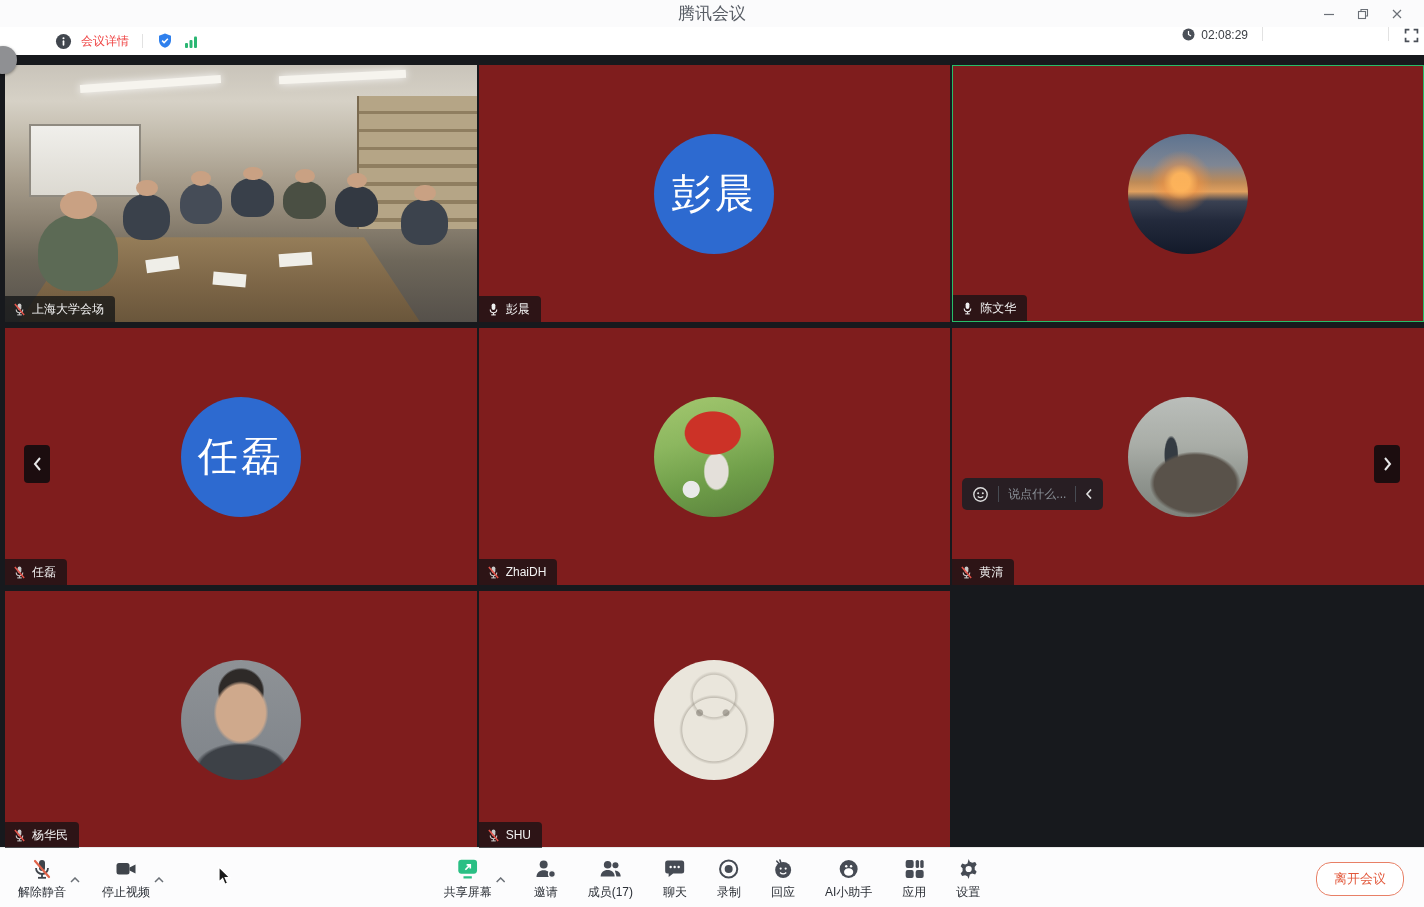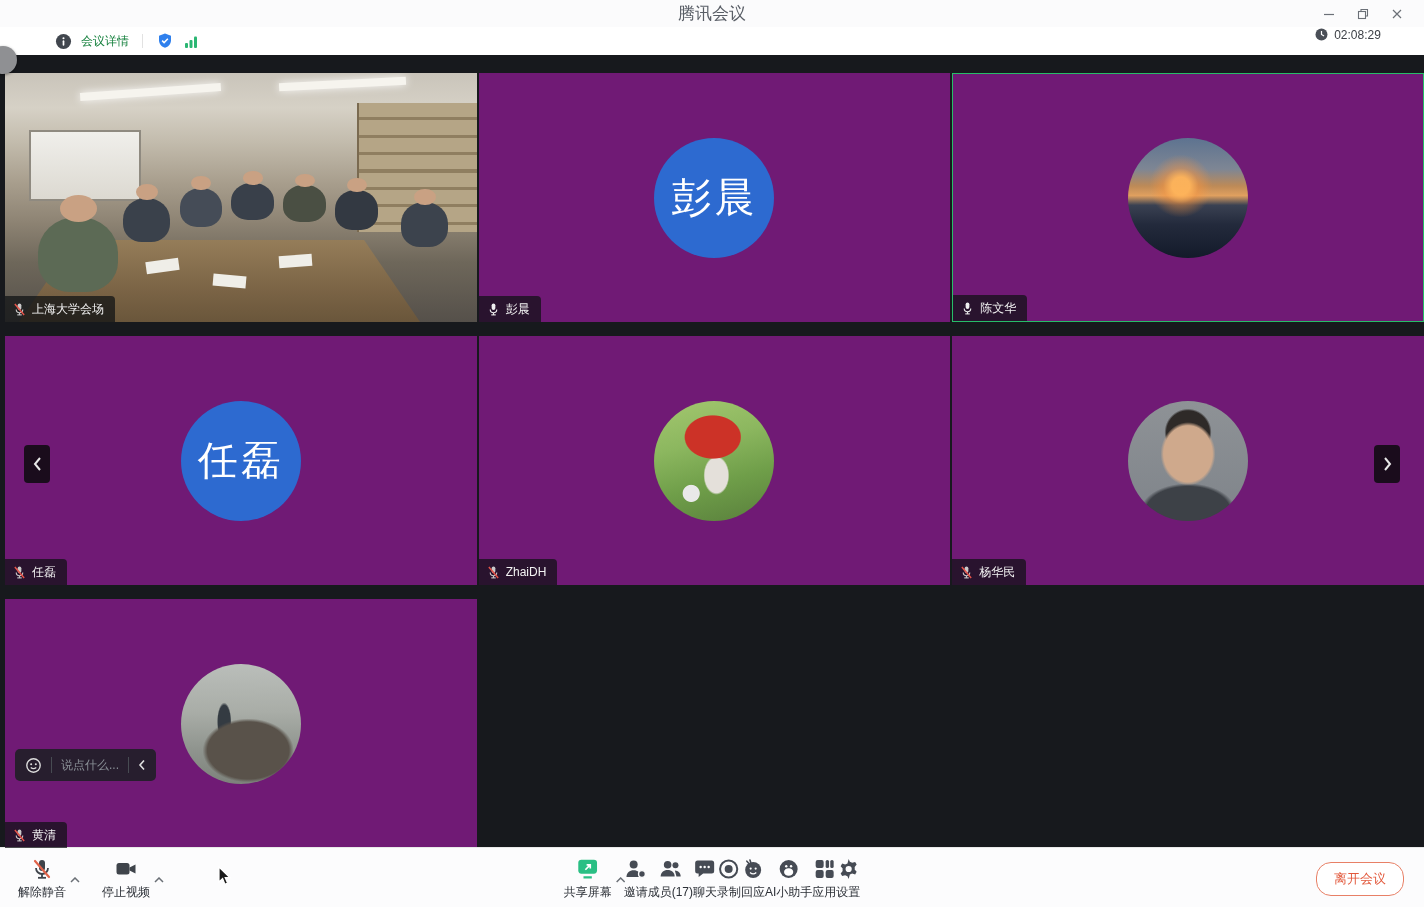--- a/index.html
+++ b/index.html
@@ -10,40 +10,40 @@
   .titlebar{position:absolute;top:0;left:0;right:0;height:27px;background:#fbfbfc;
             display:flex;align-items:center;justify-content:center;}
   .titlebar .wtitle{font-size:17px;color:#595e66;}
   .winctrls{position:absolute;right:10px;top:0;height:27px;display:flex;align-items:center;gap:0;}
   .winbtn{width:34px;height:27px;display:flex;align-items:center;justify-content:center;cursor:default;}
 
   
   .topbar{position:absolute;top:27px;left:0;right:0;height:28px;background:#ffffff;
           border-bottom:1px solid #ececec;display:flex;align-items:center;}
   .topbar-left{display:flex;align-items:center;gap:9px;margin-left:55px;}
-  .topbar-left .lbl{font-size:12px;color:#15803d;}
+  .topbar-left .lbl{font-size:12px;color:#ef4444;}
   .vsep{width:1px;height:14px;background:#e2e2e2;margin:0 4px;}
-  .topbar-right{position:absolute;right:28px;top:0;height:28px;display:flex;align-items:center;gap:10px;flex-direction:column;}
+  .topbar-right{position:absolute;right:4px;top:0;height:28px;display:flex;align-items:flex-start;gap:10px;}
   .timer{font-size:12px;color:#3c4046;display:flex;align-items:center;gap:5px;}
   .viewmode{font-size:12px;color:#3c4046;display:flex;align-items:center;gap:12px;position:relative;margin-top:36px;}
   .reddot{position:absolute;left:12px;top:-3px;width:7px;height:7px;border-radius:50%;background:#f04b3f;}
   .caret-down{width:0;height:0;border-left:4px solid transparent;border-right:4px solid transparent;
               border-top:5px solid #5a5f66;display:inline-block;}
 
   
   .float-handle{position:absolute;left:-11px;top:46px;width:28px;height:28px;border-radius:50%;
                 background:#8f9093;z-index:30;box-shadow:0 1px 3px rgba(0,0,0,.4);}
 
   
   .stage{position:absolute;top:55px;left:0;right:0;bottom:59px;background:#17191d;overflow:hidden;}
   .grid{position:absolute;top:10px;left:5px;right:0;bottom:0;display:grid;
         grid-template-columns:repeat(3,1fr);grid-template-rows:repeat(3,1fr);
         column-gap:2px;row-gap:6px;}
-  .cell{position:relative;background:#701a75;overflow:hidden;display:flex;
-        align-items:center;justify-content:center;margin-top:8px;}
+  .cell{position:relative;background:#7f1d1d;overflow:hidden;display:flex;
+        align-items:center;justify-content:center;}
   .cell.active{outline:1px solid #27bd68;outline-offset:-1px;}
 
   
   .avatar{width:120px;height:120px;border-radius:50%;flex:0 0 auto;}
   .avatar-blue{background:#2d6ad0;display:flex;align-items:center;justify-content:center;
                color:#fff;font-size:40px;letter-spacing:3px;}
   .avatar-sunset{background:
       radial-gradient(circle at 44% 40%, rgba(255,180,90,.95) 0 9%, rgba(255,150,60,.45) 18%, rgba(255,140,60,0) 32%),
       linear-gradient(180deg,#5d7390 0%,#7e8694 26%,#bd8a57 40%,#e0a05f 48%,#3a4152 56%,#232a3c 72%,#131a2a 100%);}
   .avatar-soccer{background:
@@ -111,21 +111,21 @@
   
   .chat-pill{position:absolute;left:10px;top:150px;height:32px;display:flex;align-items:center;gap:9px;
              background:rgba(28,31,36,.88);border-radius:5px;padding:0 10px;z-index:6;}
   .pill-div{width:1px;height:16px;background:#474b52;}
   .chat-placeholder{font-size:12px;color:#8a9097;white-space:nowrap;}
 
   
   .bottombar{position:absolute;left:0;right:0;bottom:0;height:59px;background:#fcfcfd;
              border-top:1px solid #e9e9e9;}
   .tbgroup-left{position:absolute;left:18px;top:7px;display:flex;gap:22px;}
-  .tbgroup-center{position:absolute;left:50%;transform:translateX(-50%);top:7px;display:flex;}
+  .tbgroup-center{position:absolute;left:50%;transform:translateX(-50%);top:7px;display:flex;gap:30px;}
   .tbitem{display:flex;flex-direction:column;align-items:center;gap:3px;cursor:pointer;position:relative;}
   .tbitem .ticon{height:26px;display:flex;align-items:flex-end;justify-content:center;}
   .tbitem .tlabel{font-size:12px;color:#2b2f36;white-space:nowrap;}
   .tb-caret{position:absolute;right:-14px;top:14px;}
   .leave-btn{position:absolute;right:20px;top:14px;height:30px;padding:16px 17px;background:#fff;
              border:1px solid #e88066;border-radius:15px;color:#e2593c;font-size:13px;
              display:flex;align-items:center;cursor:pointer;font-family:inherit;}
 
   
   .cursor{position:absolute;left:218px;top:866px;z-index:50;pointer-events:none;}
@@ -339,42 +339,20 @@
                   <line x1="2" y1="2" x2="12" y2="14" stroke="#e5544a" stroke-width="1.6"></line>
                 </svg>
           </span>
           <span class="pname">ZhaiDH</span>
         </span>
       </div>
     </div>
 
     <div class="cell">
 
-      <div class="avatar avatar-face"></div>
-
-      <div class="tag-row">
-
-        <span class="ptag">
-
-          <span class="mic mic-muted">
-            <svg width="13" height="15" viewBox="0 0 14 16">
-                  <rect x="5" y="1.5" width="4" height="7" rx="2" fill="#c9c9c9"></rect>
-                  <path d="M3.5 8a3.5 3.5 0 0 0 7 0" stroke="#c9c9c9" stroke-width="1.2" fill="none"></path>
-                  <line x1="7" y1="11.8" x2="7" y2="13.8" stroke="#c9c9c9" stroke-width="1.2"></line>
-                  <line x1="4.6" y1="13.8" x2="9.4" y2="13.8" stroke="#c9c9c9" stroke-width="1.2"></line>
-                  <line x1="2" y1="2" x2="12" y2="14" stroke="#e5544a" stroke-width="1.6"></line>
-                </svg>
-          </span>
-          <span class="pname">杨华民</span>
-        </span>
-      </div>
-    </div>
-
-    <div class="cell">
-
       <div class="avatar avatar-rock"></div>
       <div class="chat-pill">
         <span style="display:flex;">
           <svg width="17" height="17" viewBox="0 0 16 16">
                 <circle cx="8" cy="8" r="6.3" stroke="#dcdcdc" fill="none" stroke-width="1.3"></circle>
                 <circle cx="5.8" cy="6.8" r=".95" fill="#dcdcdc"></circle>
                 <circle cx="10.2" cy="6.8" r=".95" fill="#dcdcdc"></circle>
                 <path d="M5.4 9.8c1.5 1.4 3.7 1.4 5.2 0" stroke="#dcdcdc" fill="none" stroke-width="1.2"></path>
               </svg>
         </span>
@@ -398,20 +376,63 @@
                   <line x1="7" y1="11.8" x2="7" y2="13.8" stroke="#c9c9c9" stroke-width="1.2"></line>
                   <line x1="4.6" y1="13.8" x2="9.4" y2="13.8" stroke="#c9c9c9" stroke-width="1.2"></line>
                   <line x1="2" y1="2" x2="12" y2="14" stroke="#e5544a" stroke-width="1.6"></line>
                 </svg>
           </span>
           <span class="pname">黄清</span>
         </span>
       </div>
     </div>
 
+    <div class="cell">
+
+      <div class="avatar avatar-face"></div>
+
+      <div class="tag-row">
+
+        <span class="ptag">
+
+          <span class="mic mic-muted">
+            <svg width="13" height="15" viewBox="0 0 14 16">
+                  <rect x="5" y="1.5" width="4" height="7" rx="2" fill="#c9c9c9"></rect>
+                  <path d="M3.5 8a3.5 3.5 0 0 0 7 0" stroke="#c9c9c9" stroke-width="1.2" fill="none"></path>
+                  <line x1="7" y1="11.8" x2="7" y2="13.8" stroke="#c9c9c9" stroke-width="1.2"></line>
+                  <line x1="4.6" y1="13.8" x2="9.4" y2="13.8" stroke="#c9c9c9" stroke-width="1.2"></line>
+                  <line x1="2" y1="2" x2="12" y2="14" stroke="#e5544a" stroke-width="1.6"></line>
+                </svg>
+          </span>
+          <span class="pname">杨华民</span>
+        </span>
+      </div>
+    </div>
+
+    <div class="cell">
+
+      <div class="avatar avatar-cat"></div>
+
+      <div class="tag-row">
+
+        <span class="ptag">
+
+          <span class="mic mic-muted">
+            <svg width="13" height="15" viewBox="0 0 14 16">
+                  <rect x="5" y="1.5" width="4" height="7" rx="2" fill="#c9c9c9"></rect>
+                  <path d="M3.5 8a3.5 3.5 0 0 0 7 0" stroke="#c9c9c9" stroke-width="1.2" fill="none"></path>
+                  <line x1="7" y1="11.8" x2="7" y2="13.8" stroke="#c9c9c9" stroke-width="1.2"></line>
+                  <line x1="4.6" y1="13.8" x2="9.4" y2="13.8" stroke="#c9c9c9" stroke-width="1.2"></line>
+                  <line x1="2" y1="2" x2="12" y2="14" stroke="#e5544a" stroke-width="1.6"></line>
+                </svg>
+          </span>
+          <span class="pname">SHU</span>
+        </span>
+      </div>
+    </div>
   </div>
 
 
     <div class="nav-arrow nav-left">
       <svg width="11" height="16" viewBox="0 0 11 16" fill="none" stroke="#e8e8e8" stroke-width="2">
           <polyline points="8,2 3,8 8,14"></polyline>
         </svg>
     </div>
     <div class="nav-arrow nav-right">
       <svg width="11" height="16" viewBox="0 0 11 16" fill="none" stroke="#e8e8e8" stroke-width="2">

